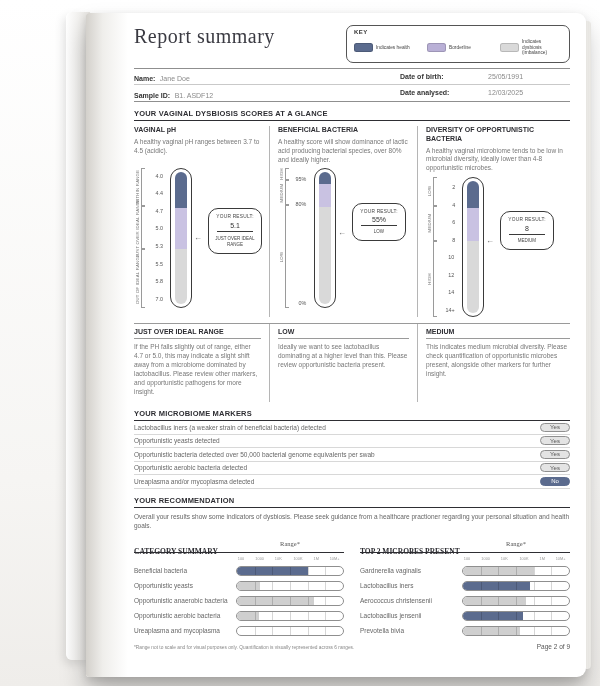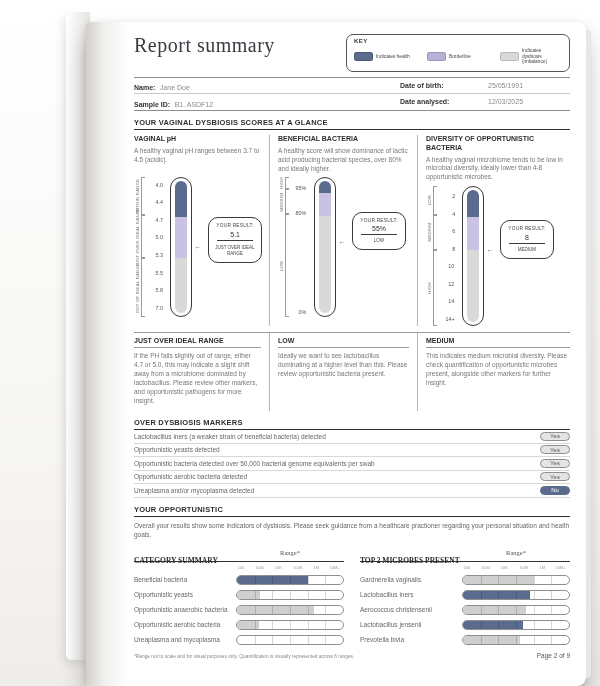--- a/index.html
+++ b/index.html
@@ -4,21 +4,21 @@
 <style>
   * { margin:0; padding:0; box-sizing:border-box; }
   html,body { width:600px; height:686px; overflow:hidden; }
   body { background:linear-gradient(180deg,#ffffff 0%,#f6f5f3 70%,#efedea 100%);
          font-family:"Liberation Sans", sans-serif; position:relative; }
 
   
   .left-page { position:absolute; left:66px; top:12px; bottom:26px; width:24px;
     background:linear-gradient(90deg,#ffffff,#e7e5e1); border-radius:6px 0 0 6px;
     box-shadow:-3px 4px 10px rgba(0,0,0,.10); }
-  .book { position:absolute; left:86px; top:22px; width:500px; height:664px; background:#ffffff;
+  .book { position:absolute; left:86px; top:13px; width:500px; height:664px; background:#ffffff;
     border-radius:3px 9px 9px 3px;
     box-shadow:0 16px 26px rgba(0,0,0,.25), 0 3px 8px rgba(0,0,0,.12); }
   .binding { position:absolute; left:0; top:0; bottom:0; width:42px;
     background:linear-gradient(90deg,#d3d0cb 0%,#efeeeb 40%,#ffffff 100%);
     border-radius:3px 0 0 3px; }
   .page-stack { position:absolute; right:-5px; top:8px; bottom:8px; width:5px; border-radius:0 4px 4px 0;
     background:repeating-linear-gradient(90deg,#f2f1ee 0px,#dddbd6 1px,#f7f6f4 2px); }
 
   .content { position:absolute; left:48px; top:12px; right:16px; bottom:8px; color:#444; }
 
@@ -309,21 +309,21 @@
         <div class="v-rule"></div>
         <div class="v-text">Ideally we want to see lactobacillus dominating at a higher level than this. Please review opportunistic bacteria present.</div>
       </div>
       <div class="col3">
         <div class="v-head">MEDIUM</div>
         <div class="v-rule"></div>
         <div class="v-text">This indicates medium microbial diversity. Please check quantification of opportunistic microbes present, alongside other markers for further insight.</div>
       </div>
     </div>
 
-    <div class="sec-title">OVER DYSBIOSIS MARKERS</div>
+    <div class="sec-title">YOUR MICROBIOME MARKERS</div>
     <div class="rule2"></div>
     <div id="markers-list">
         <div class="m-row">
           <span class="m-text">Lactobacillus iners (a weaker strain of beneficial bacteria) detected</span>
           <span class="pill yes">Yes</span>
         </div>
         <div class="m-row">
           <span class="m-text">Opportunistic yeasts detected</span>
           <span class="pill yes">Yes</span>
         </div>
@@ -334,21 +334,21 @@
         <div class="m-row">
           <span class="m-text">Opportunistic aerobic bacteria detected</span>
           <span class="pill yes">Yes</span>
         </div>
         <div class="m-row">
           <span class="m-text">Ureaplasma and/or mycoplasma detected</span>
           <span class="pill no">No</span>
         </div>
       </div>
 
-    <div class="sec-title">YOUR OPPORTUNISTIC</div>
+    <div class="sec-title">YOUR RECOMMENDATION</div>
     <div class="rule2"></div>
     <div class="reco-text">Overall your results show some indicators of dysbiosis. Please seek guidance from a healthcare practioner regarding your personal situation and health goals.</div>
 
     <div class="tables">
       <div class="tbl">
         <div class="tbl-head">
           <span class="tbl-title">CATEGORY SUMMARY</span>
           <span class="tbl-range">Range*</span>
         </div>
         <div class="rule2"></div>

